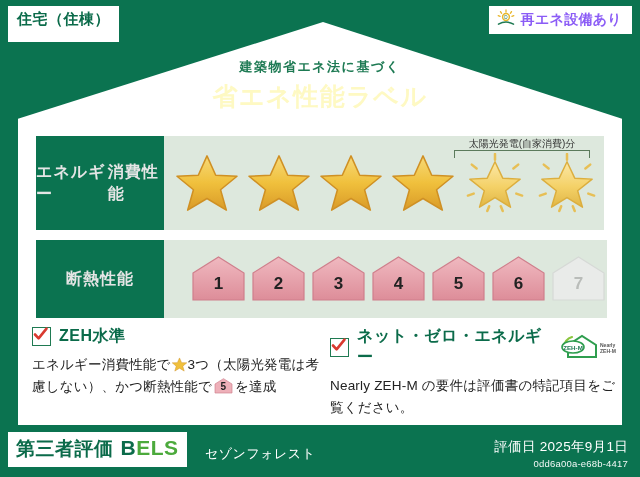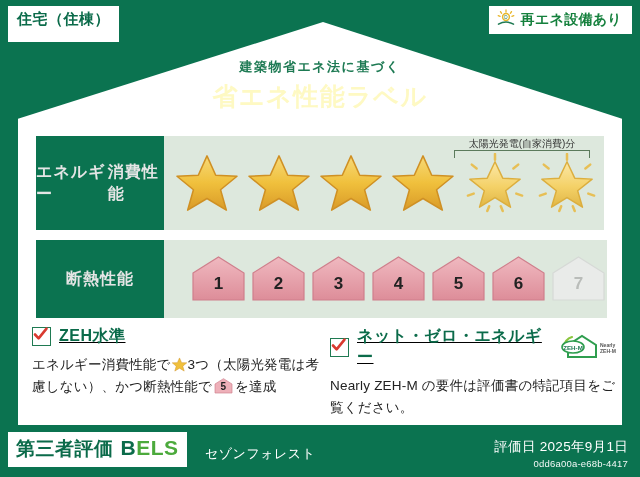--- a/index.html
+++ b/index.html
@@ -28,21 +28,21 @@
   }
   
   #renewable-badge{
     position:absolute;right:8px;top:6px;
     background:#ffffff;
     padding:3px 10px 3px 7px;
     display:flex;align-items:center;gap:5px;
     z-index:6;
   }
   #renewable-badge .btext{
-    color:#15803d;font-size:14px;font-weight:bold;letter-spacing:0.3px;text-align:right;
+    color:#8b5cf6;font-size:14px;font-weight:bold;letter-spacing:0.3px;text-align:right;
   }
   
   #title-block{
     position:absolute;left:0;right:0;top:58px;text-align:center;z-index:5;
   }
   #title-sub{color:#1d7a53;font-size:13px;font-weight:bold;letter-spacing:1.5px;}
   #title-main{color:#fef9c3;font-size:25px;font-weight:bold;letter-spacing:1.5px;margin-top:4px;}
 
   
   .metric-row{
@@ -83,21 +83,21 @@
   .house-cell .hnum{
     position:absolute;left:0;right:0;top:19px;text-align:center;
     font-size:17px;font-weight:bold;color:#222;z-index:2;
   }
   .house-cell.off .hnum{color:#b9bcb9;}
 
   
   .criteria-col{position:absolute;top:326px;z-index:5;}
   #criteria-left{left:32px;width:290px;}
   #criteria-right{left:330px;width:288px;}
-  .crit-head{display:flex;align-items:center;gap:8px;text-decoration:underline;}
+  .crit-head{display:flex;align-items:center;gap:8px;}
   .crit-check{
     width:17px;height:17px;border:1.6px solid #1f7a52;background:#fff;
     position:relative;flex:0 0 17px;
   }
   .crit-title{font-size:16px;font-weight:bold;color:#0b6b4a;letter-spacing:0.5px;}
   .crit-body{
     margin-top:7px;font-size:13.5px;color:#222;line-height:1.62;letter-spacing:0.2px;
   }
   .inline-star{display:inline-block;width:15px;height:15px;vertical-align:-3px;margin:0 1px;}
   .inline-house{

